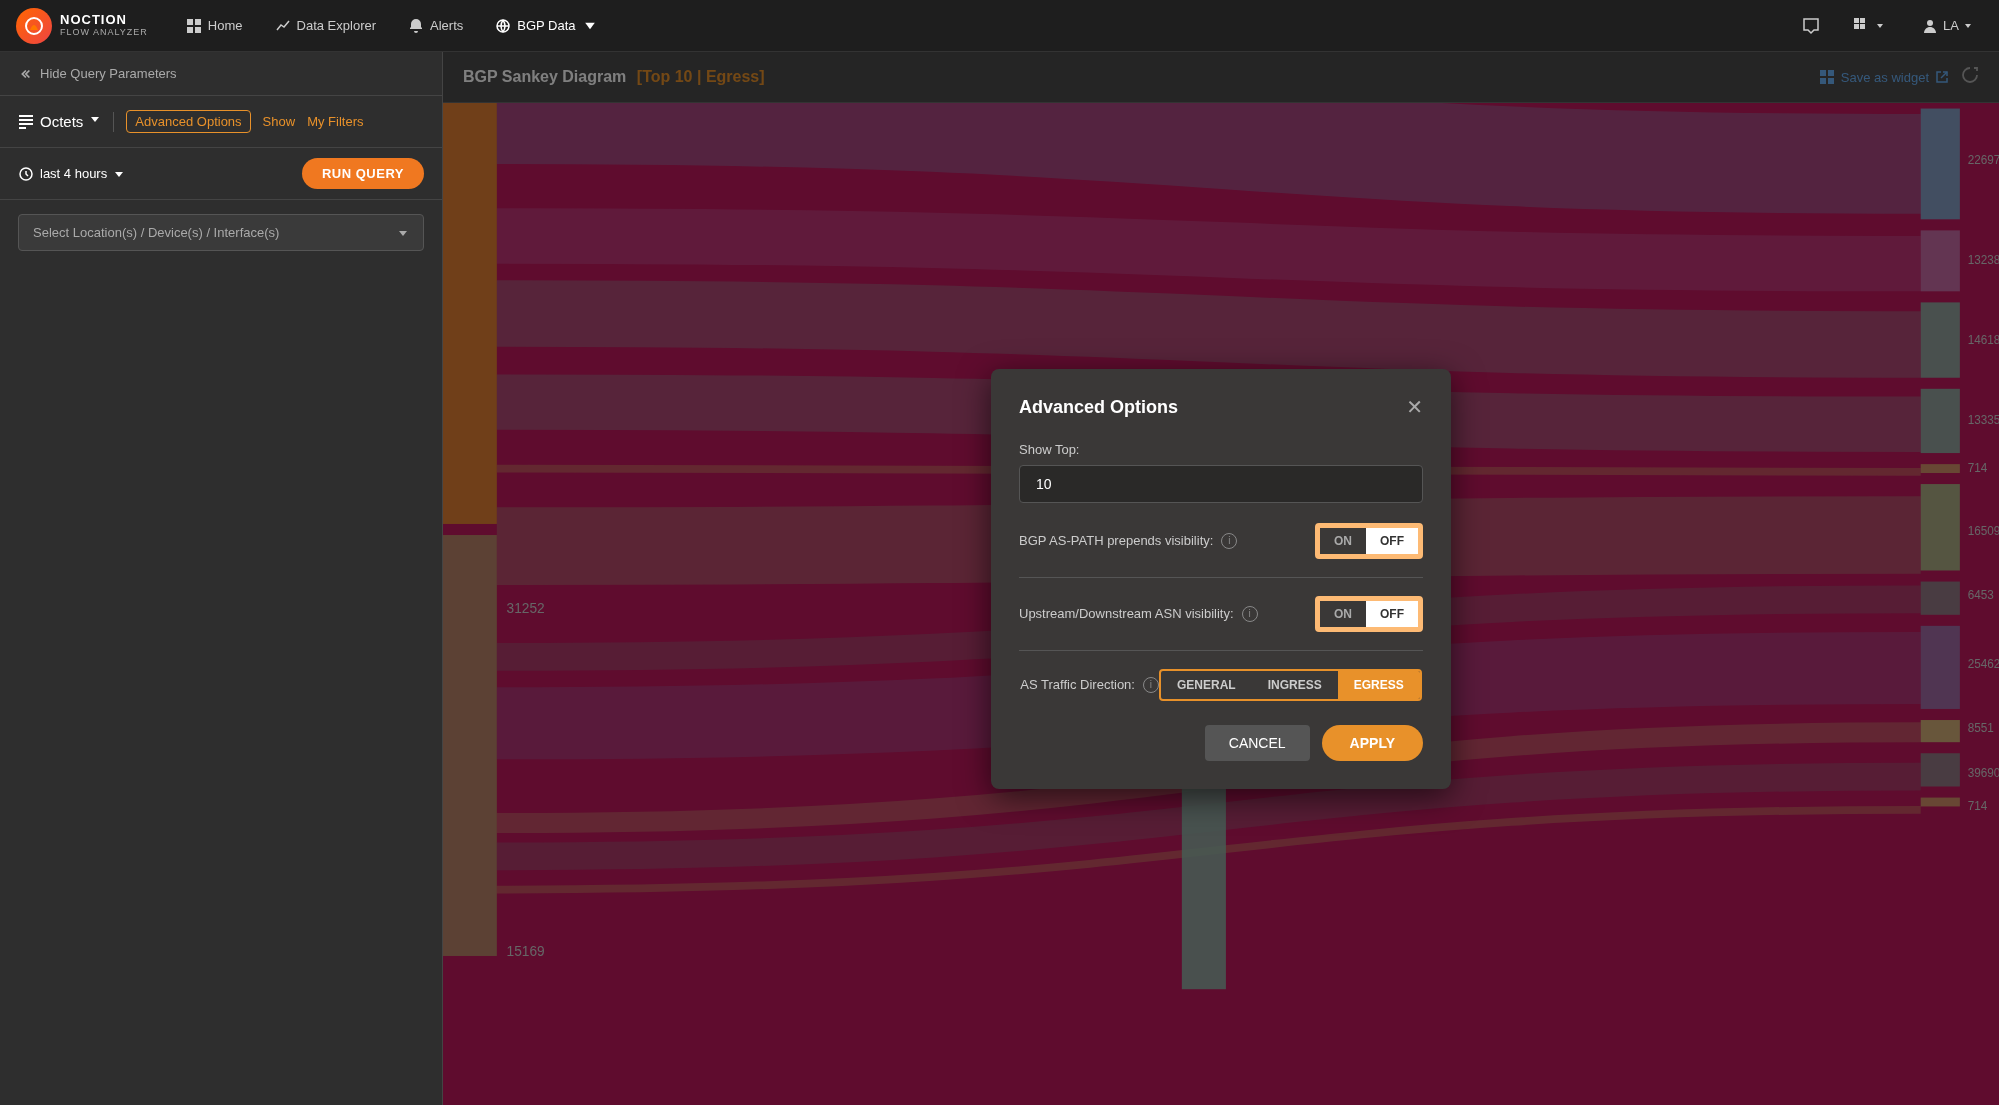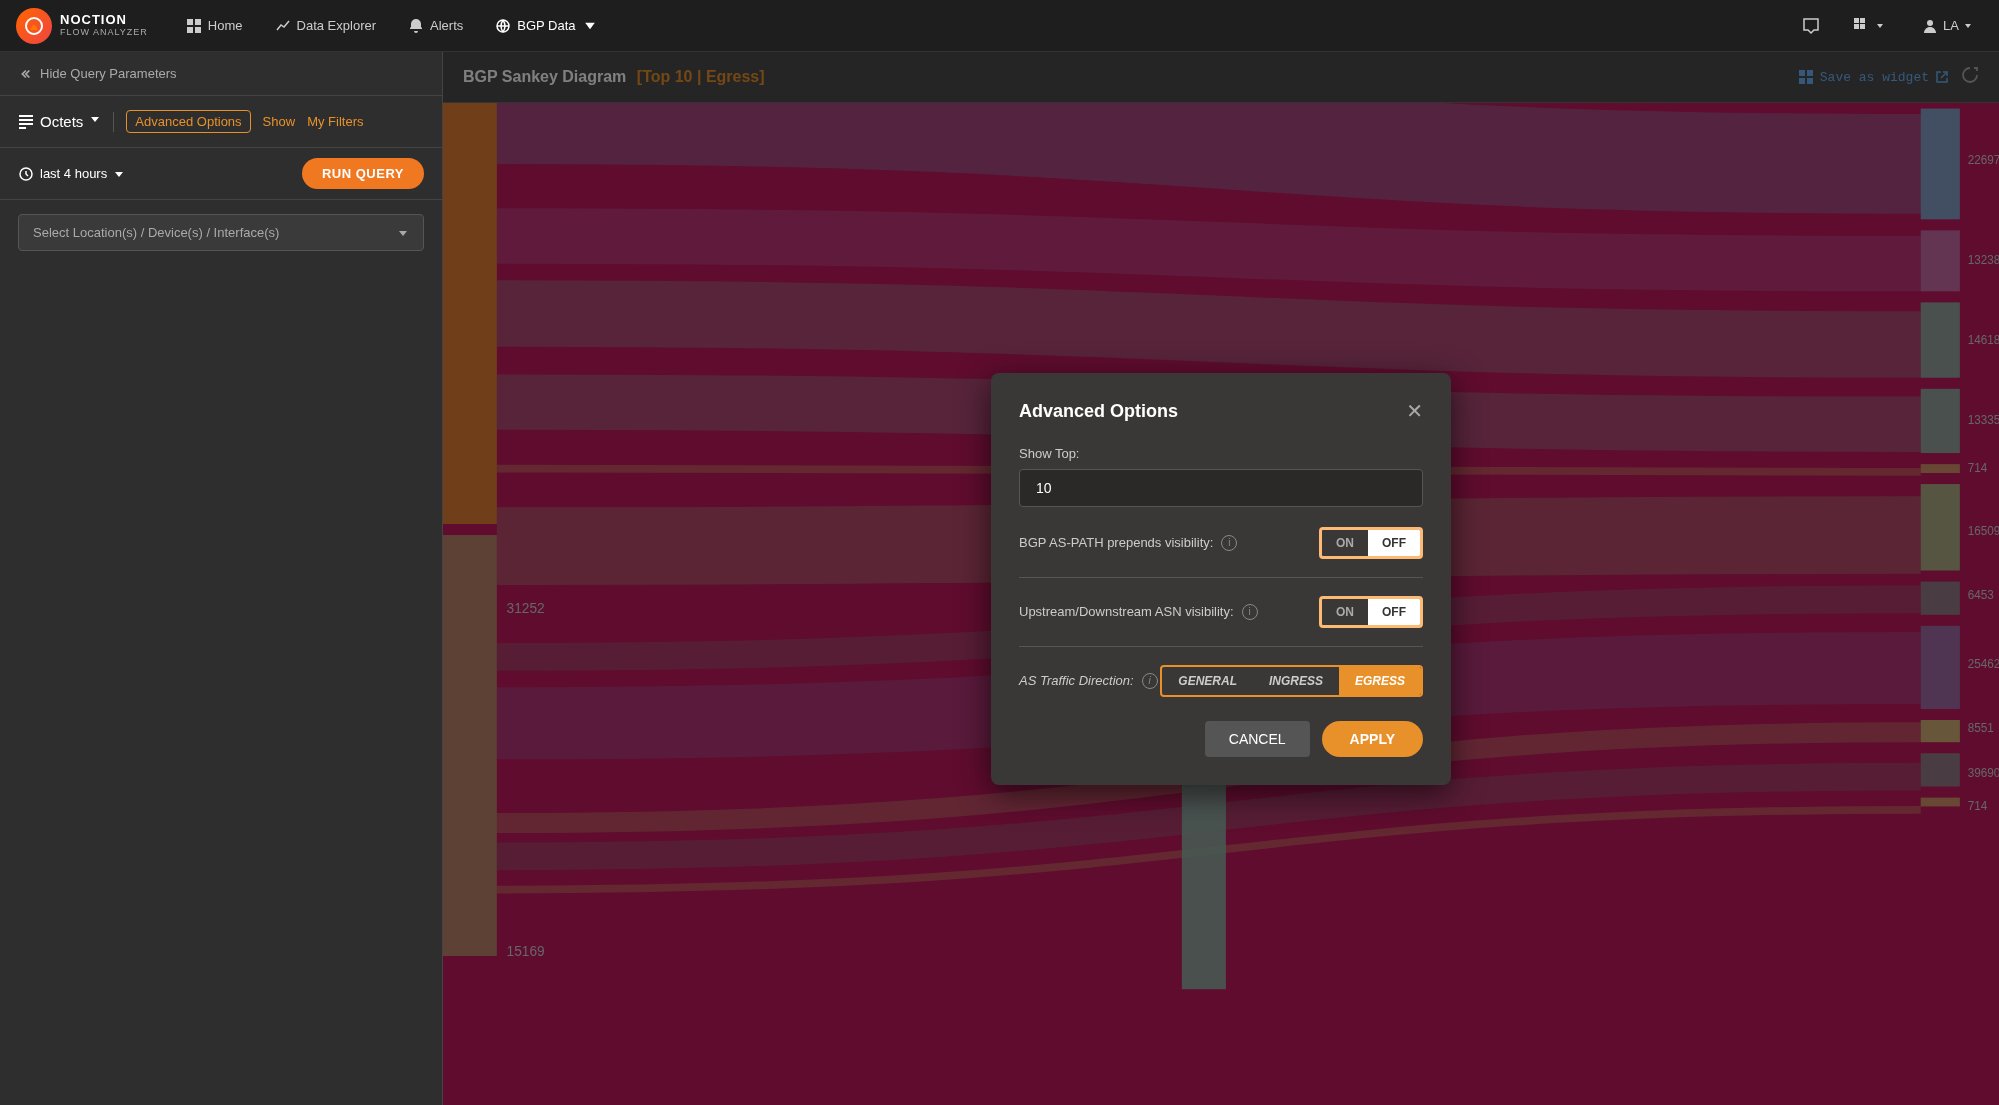--- a/index.html
+++ b/index.html
@@ -43,44 +43,44 @@
     .filter-btn { display: flex; align-items: center; gap: 6px; color: #e8912a; font-size: 13px; cursor: pointer; }
     .narrow-btn { display: flex; align-items: center; gap: 6px; color: #e8912a; font-size: 13px; cursor: pointer; }
     .filter-sep { color: #666; }
     .location-select { margin: 14px 18px; background: #3a3a3a; border: 1px solid #555; border-radius: 4px; padding: 10px 14px; display: flex; align-items: center; justify-content: space-between; cursor: pointer; color: #aaa; font-size: 13px; }
 
     
     .right-content { flex: 1; background: #be185d; position: relative; overflow: hidden; }
     .content-header { display: flex; align-items: center; justify-content: space-between; padding: 14px 20px; background: #4a4a4a; border-bottom: 1px solid #666; }
     .chart-title { font-size: 16px; font-weight: 600; color: #fff; }
     .header-actions { display: flex; align-items: center; gap: 12px; }
-    .widget-btn { display: flex; align-items: center; gap: 6px; color: #6ab0f5; font-size: 13px; cursor: pointer; font-family: Liberation Mono, monospace; }
+    .widget-btn { display: flex; align-items: center; gap: 6px; color: #6ab0f5; font-size: 13px; cursor: pointer; }
     .refresh-btn { color: #aaa; cursor: pointer; font-size: 16px; }
 
     
     .sankey-area { width: 100%; height: calc(100% - 56px); position: relative; overflow: hidden; }
     .sankey-svg { width: 100%; height: 100%; }
 
     
     .modal-overlay { position: absolute; top: 0; left: 0; right: 0; bottom: 0; background: rgba(0,0,0,0.5); display: flex; align-items: center; justify-content: center; z-index: 100; }
     .modal { background: #3a3837; border-radius: 8px; padding: 28px; width: 460px; box-shadow: 0 8px 32px rgba(0,0,0,0.6); }
     .modal-header { display: flex; align-items: center; justify-content: space-between; margin-bottom: 24px; }
     .modal-title { font-size: 18px; font-weight: 600; color: #fff; }
     .modal-close { color: #aaa; cursor: pointer; font-size: 20px; line-height: 1; }
     .modal-field { margin-bottom: 20px; }
     .modal-label { font-size: 13px; color: #ccc; margin-bottom: 8px; }
     .modal-input { width: 100%; background: #2a2928; border: 1px solid #555; border-radius: 4px; padding: 10px 16px; color: #fff; font-size: 14px; }
     .toggle-row { display: flex; align-items: center; justify-content: space-between; margin-bottom: 18px; padding-bottom: 18px; border-bottom: 1px solid #555; }
     .toggle-label { font-size: 13px; color: #ccc; display: flex; align-items: center; gap: 8px; }
     .info-icon { width: 16px; height: 16px; border-radius: 50%; border: 1px solid #888; display: inline-flex; align-items: center; justify-content: center; font-size: 10px; color: #888; cursor: pointer; }
-    .toggle-switch { display: flex; border: 3px solid #fdba74; border-radius: 4px; overflow: hidden; }
+    .toggle-switch { display: flex; border: 5px solid #fdba74; border-radius: 4px; overflow: hidden; }
     .toggle-opt { padding: 6px 14px; font-size: 12px; font-weight: 600; cursor: pointer; background: transparent; color: #aaa; }
     .toggle-opt.off-active { background: #fff; color: #333; }
     .toggle-opt.on-opt { color: #aaa; }
-    .direction-row { display: flex; align-items: center; justify-content: space-between; margin-bottom: 24px; font-style: italic; }
+    .direction-row { display: flex; align-items: center; justify-content: center; margin-bottom: 24px; }
     .direction-label { font-size: 13px; color: #ccc; display: flex; align-items: center; gap: 8px; }
     .direction-toggle { display: flex; border: 2px solid #e8912a; border-radius: 4px; overflow: hidden; }
     .dir-opt { padding: 7px 16px; font-size: 12px; font-weight: 600; cursor: pointer; background: transparent; color: #ccc; }
     .dir-opt.active { background: #e8912a; color: #fff; }
     .modal-footer { display: flex; align-items: center; justify-content: flex-end; gap: 12px; }
     .cancel-btn { background: #555; color: #fff; border: none; border-radius: 4px; padding: 10px 24px; font-size: 14px; cursor: pointer; }
     .apply-btn { background: #e8912a; color: #fff; border: none; border-radius: 20px; padding: 10px 28px; font-size: 14px; font-weight: 600; cursor: pointer; }
   </style>
 </head>
 <body>

